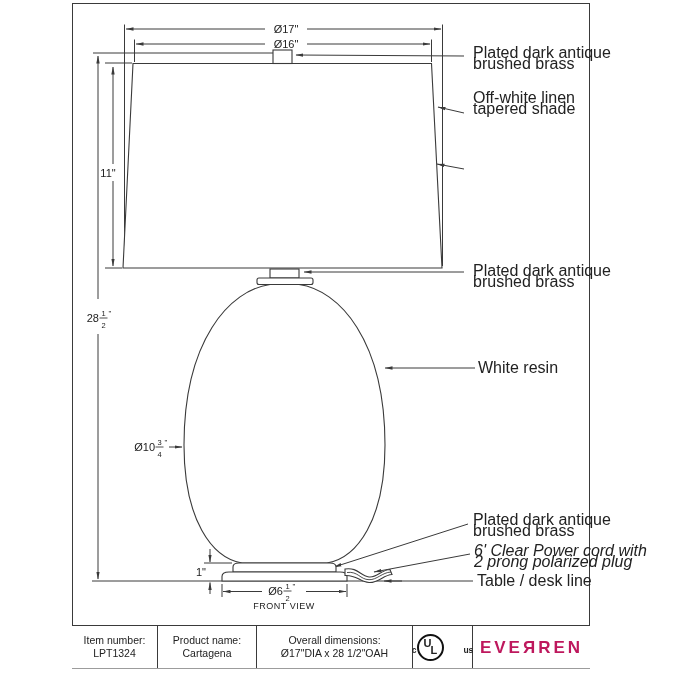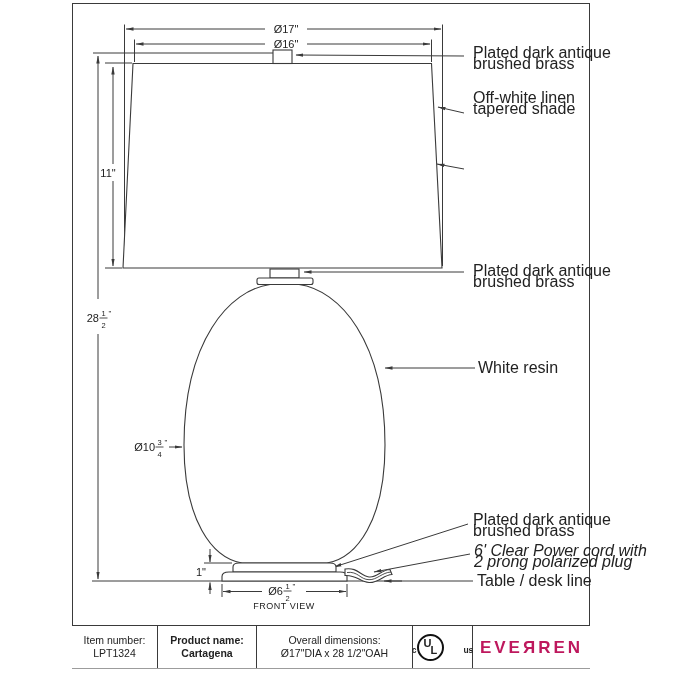--- a/index.html
+++ b/index.html
@@ -6,21 +6,21 @@
   .sheet{position:relative;width:680px;height:680px;background:#fff;overflow:hidden;
          font-family:"Liberation Sans",sans-serif;color:#222;}
   svg{position:absolute;left:0;top:0;}
   svg text{font-family:"Liberation Sans",sans-serif;fill:#222;}
   .callout{position:absolute;font-size:16px;line-height:11.3px;white-space:pre-line;color:#222;}
   .titleblock{position:absolute;left:72px;top:625px;width:518px;height:43px;
               display:flex;box-sizing:border-box;border-top:1px solid #3a3a3a;background:#fff;}
   .tb-cell{box-sizing:border-box;border-right:1px solid #3a3a3a;display:flex;flex-direction:column;
            align-items:center;justify-content:center;font-size:10.5px;line-height:13px;text-align:center;}
   .tb-cell:last-child{border-right:none;}
-  .tb-cell.c0{width:86px;} .tb-cell.c1{width:99px;font-weight:bold;} .tb-cell.c2{width:156px;text-align:right;}
+  .tb-cell.c0{width:86px;} .tb-cell.c1{width:99px;} .tb-cell.c2{width:156px;text-align:right;}
   .tb-cell.c3{width:60px;flex-direction:row;} .tb-cell.c4{width:117px;}
   .ul-logo{display:flex;align-items:center;}
   .ul-c{font-size:8.5px;font-weight:700;margin-top:7px;margin-right:1px;}
   .ul-us{font-size:8.5px;font-weight:700;margin-top:7px;margin-left:19px;}
   .ul-circle{position:relative;width:23px;height:23px;border:2px solid #111;border-radius:50%;}
   .ul-u{position:absolute;left:4px;top:1px;font-size:11px;font-weight:700;}
   .ul-l{position:absolute;left:11px;top:8px;font-size:11px;font-weight:700;}
   .brand{font-size:17px;font-weight:700;letter-spacing:3px;color:#be185d;}
 </style>
 </head>

